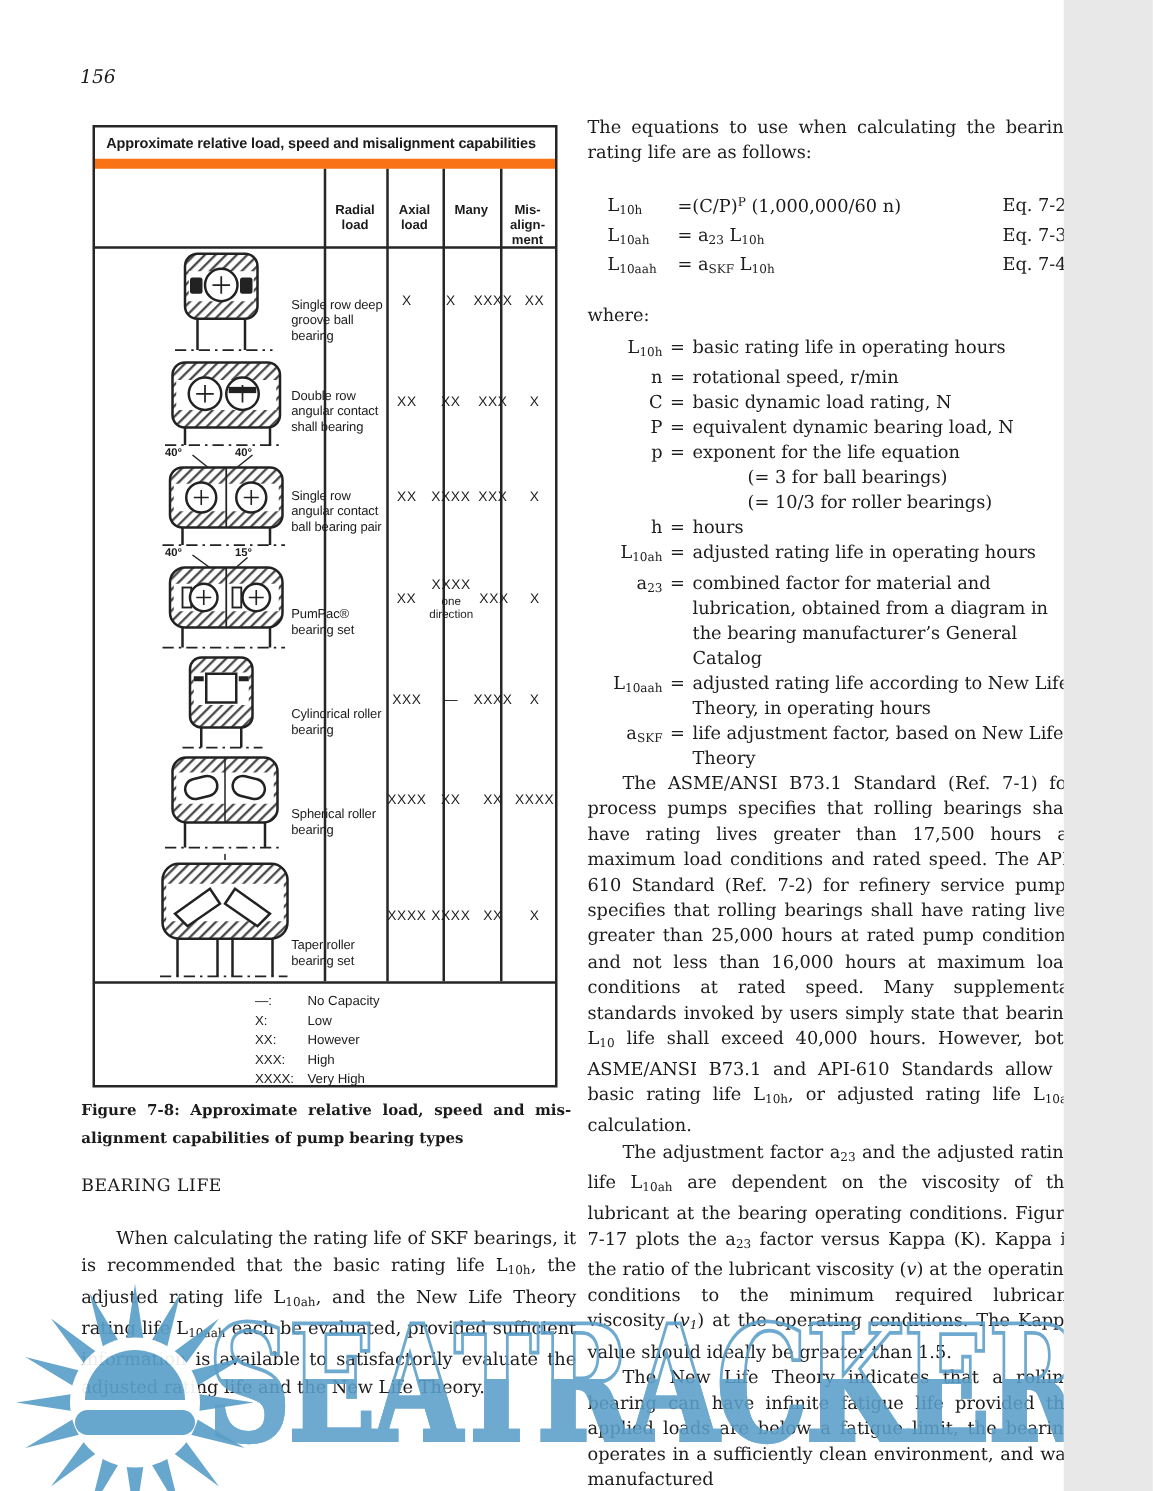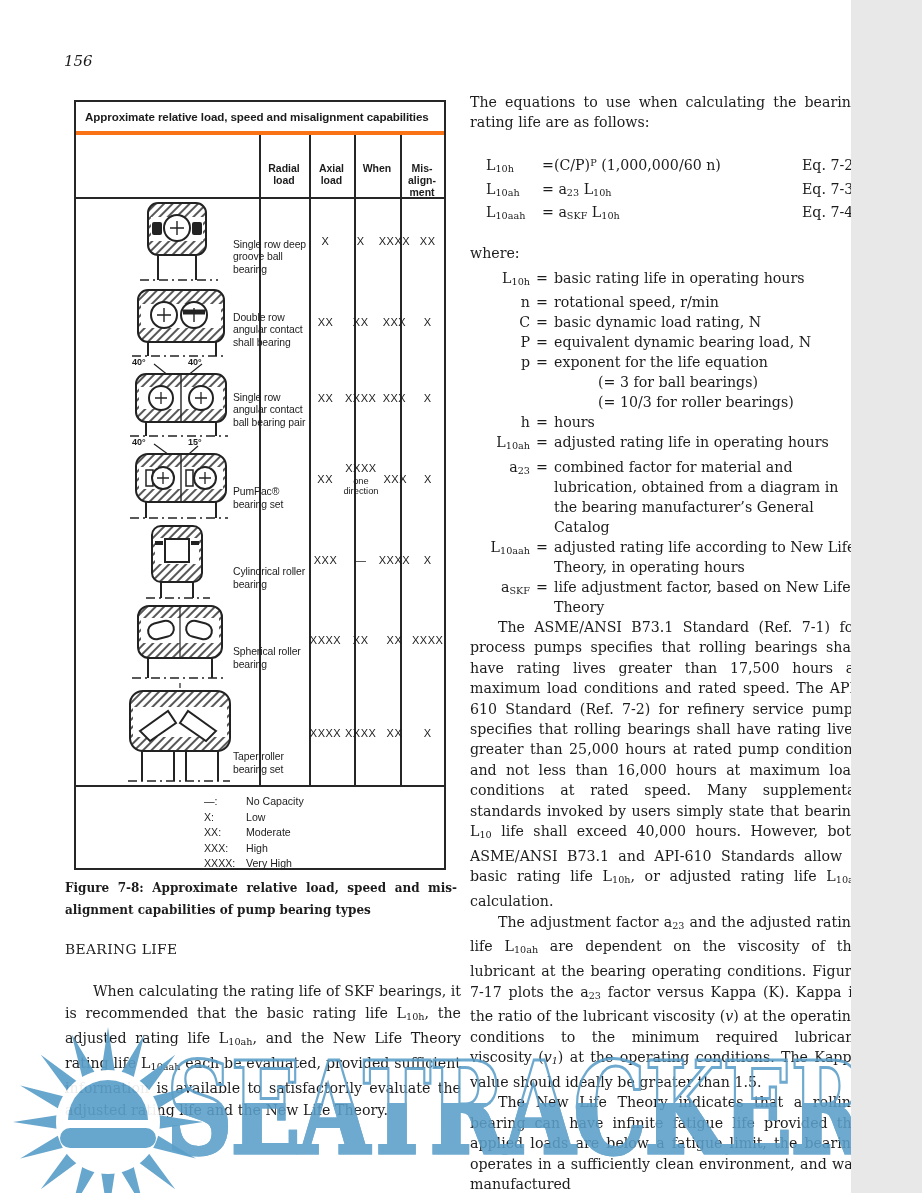--- a/index.html
+++ b/index.html
@@ -6,21 +6,21 @@
   .page{position:relative;width:851px;height:1193px;background:#ffffff;overflow:hidden;
         font-family:"DejaVu Serif",serif;color:#1c1c1c;}
   
   .pgnum{position:absolute;left:64px;top:52px;font-style:italic;font-size:15px;}
   .runhead{position:absolute;left:470px;top:52px;width:390px;text-align:right;
            font-style:italic;font-size:15px;}
   
   .figbox{position:absolute;left:74px;top:100px;width:372px;height:770px;
           border:2px solid #262626;box-sizing:border-box;background:#fff;
           font-family:"Liberation Sans","DejaVu Sans",sans-serif;}
-  .ftitle{position:absolute;left:0;top:0;right:0;height:33px;border-bottom:4px solid #f97316;
+  .ftitle{position:absolute;left:0;top:0;right:0;height:33px;border-bottom:8px solid #f97316;
           box-sizing:border-box;font-weight:bold;font-size:11.6px;letter-spacing:-0.1px;
           display:flex;align-items:center;padding-left:9px;white-space:nowrap;}
   .thead{position:absolute;left:0;top:33px;height:62px;right:0;display:flex;}
   .thead .sp{width:183px;}
   .thead .hc{display:flex;align-items:flex-start;justify-content:center;text-align:center;
              font-weight:bold;font-size:10.5px;line-height:12px;padding-top:9px;box-sizing:border-box;margin-top:18px;}
   .hc.c1{width:50px}.hc.c2{width:45px}.hc.c3{width:46px}.hc.c4{width:44px}
   .vline{position:absolute;top:33px;height:650px;width:2px;background:#262626;}
   .hline{position:absolute;left:0;right:0;height:2px;background:#262626;}
   .tbody{position:absolute;left:0;top:95px;right:0;padding-left:48px;}
@@ -91,21 +91,21 @@
 
   <div class="pgnum">156</div>
 
   <div class="figbox">
     <div class="ftitle">Approximate relative load, speed and misalignment capabilities</div>
 
     <div class="thead">
       <div class="sp"></div>
       <div class="hc c1">Radial load</div>
       <div class="hc c2">Axial load</div>
-      <div class="hc c3">When</div>
+      <div class="hc c3">Many</div>
       <div class="hc c4">Mis-align-ment</div>
     </div>
 
     <div class="hline" style="top:95px"></div>
     <div class="hline" style="top:683px"></div>
     <div class="vline" style="left:183px"></div>
     <div class="vline" style="left:233px"></div>
     <div class="vline" style="left:278px"></div>
     <div class="vline" style="left:324px"></div>
 
@@ -320,21 +320,21 @@
       <div class="lrow">
         <span class="lsym">—:</span>
         <span>No Capacity</span>
       </div>
       <div class="lrow">
         <span class="lsym">X:</span>
         <span>Low</span>
       </div>
       <div class="lrow">
         <span class="lsym">XX:</span>
-        <span>Moderate</span>
+        <span>However</span>
       </div>
       <div class="lrow">
         <span class="lsym">XXX:</span>
         <span>High</span>
       </div>
       <div class="lrow">
         <span class="lsym">XXXX:</span>
         <span>Very High</span>
       </div>
     </div>

